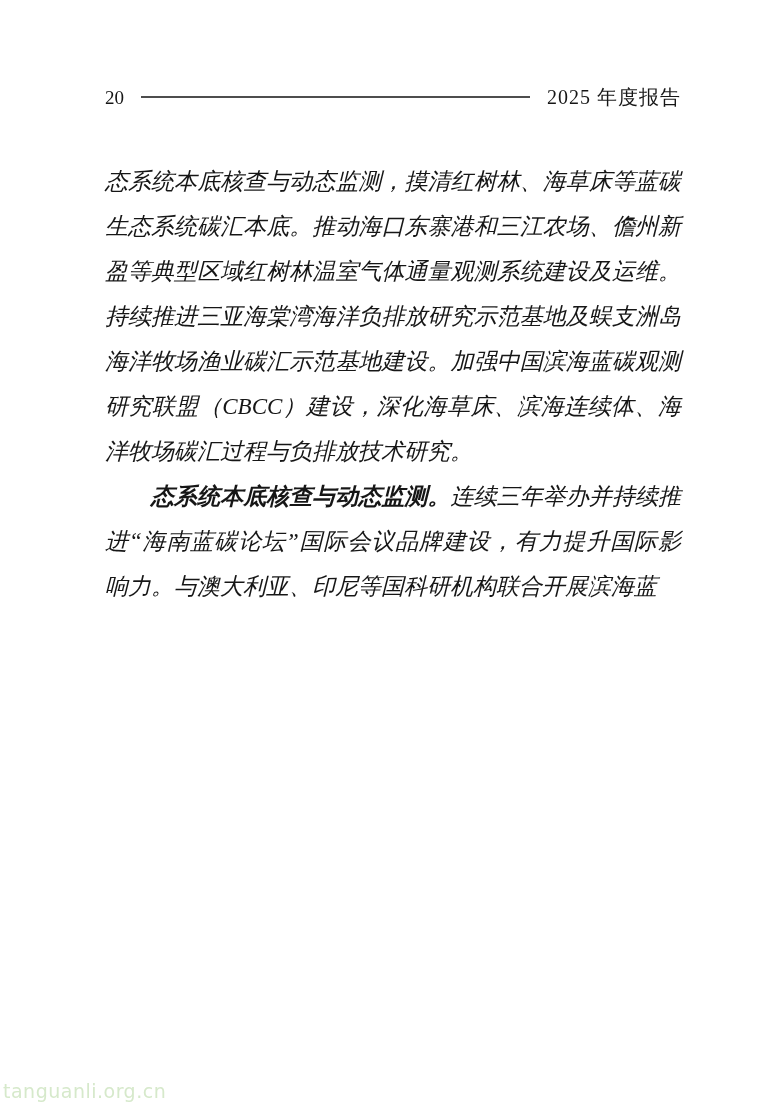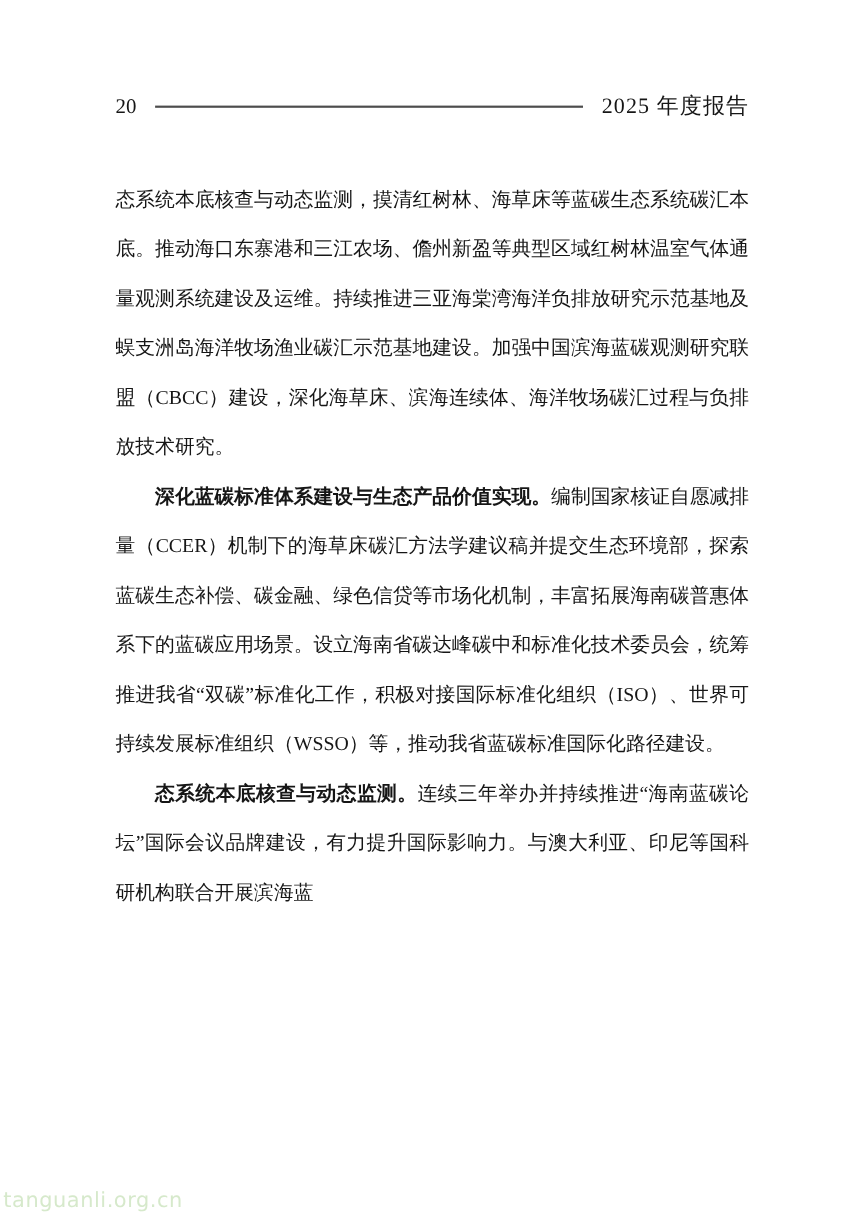--- a/index.html
+++ b/index.html
@@ -40,24 +40,25 @@
     font-size: 20px;
     line-height: 1;
     letter-spacing: 1px;
     flex: 0 0 auto;
   }
   .content {
     position: absolute;
     left: 105px;
     top: 159px;
     width: 576px;
-    font-size: 18px;
+    font-size: 23px;
     line-height: 45px;
     text-align: justify;
     text-justify: inter-character;
+    font-style: italic;
   }
   .content p {
     margin: 0;
     padding: 0;
     word-break: break-all;
   }
   .content p.indent {
     text-indent: 2em;
   }
   .seg.bold {
@@ -80,19 +81,18 @@
 <div class="page">
 
   <div class="header">
     <span class="page-number">20</span>
     <span class="header-rule" style="background: rgb(77, 77, 77);"></span>
     <span class="header-title">2025 年度报告</span>
   </div>
 
   <div class="content" id="content">
       <p class=""><span class="seg">态系统本底核查与动态监测，摸清红树林、海草床等蓝碳生态系统碳汇本底。推动海口东寨港和三江农场、儋州新盈等典型区域红树林温室气体通量观测系统建设及运维。持续推进三亚海棠湾海洋负排放研究示范基地及蜈支洲岛海洋牧场渔业碳汇示范基地建设。加强中国滨海蓝碳观测研究联盟（CBCC）建设，深化海草床、滨海连续体、海洋牧场碳汇过程与负排放技术研究。</span></p>
-      <p class="indent"><span class="seg bold">深化蓝碳标准体系建设与生态产品价值实现。</span><span class="seg">编制国家核证自愿减排量（CCER）机制下的海草床碳汇方法学建议稿并提交生态环境部，探索蓝碳生态补偿、碳金融、绿色信贷等市场化机制，丰富拓展海南碳普惠体系下的蓝碳应用场景。设立海南省碳达峰碳中和标准化技术委员会，统筹推进我省“双碳”标准化工作，积极对接国际标准化组织（ISO）、世界可持续发展标准组织（WSSO）等，推动我省蓝碳标准国际化路径建设。</span></p>
       <p class="indent"><span class="seg bold">态系统本底核查与动态监测。</span><span class="seg">连续三年举办并持续推进“海南蓝碳论坛”国际会议品牌建设，有力提升国际影响力。与澳大利亚、印尼等国科研机构联合开展滨海蓝</span></p>
     </div>
 
   <div class="watermark" style="color: rgb(214, 233, 203);">tanguanli.org.cn</div>
 
 </div>
 
 </body></html>

